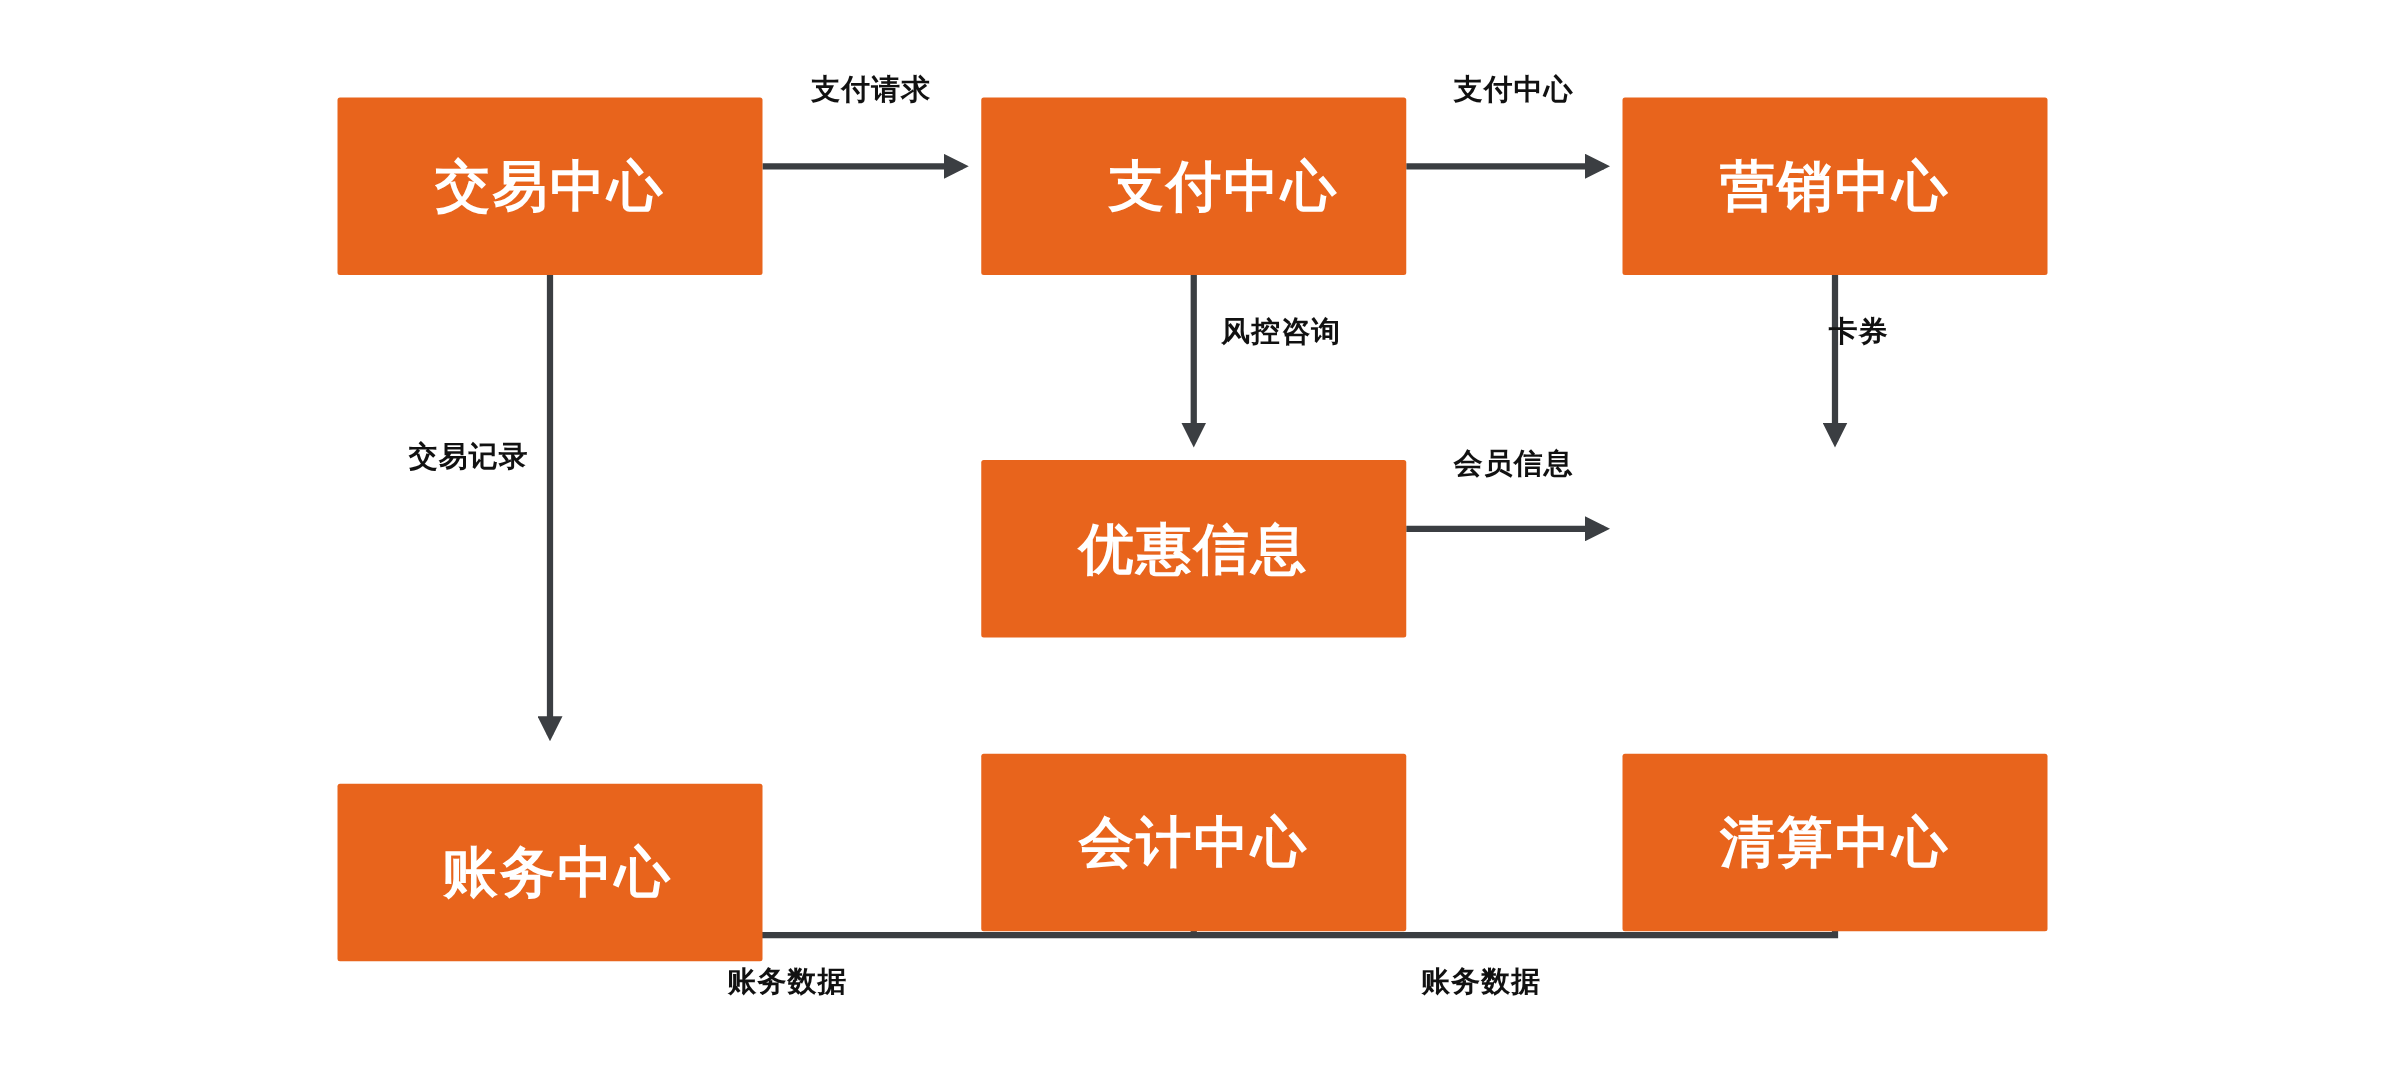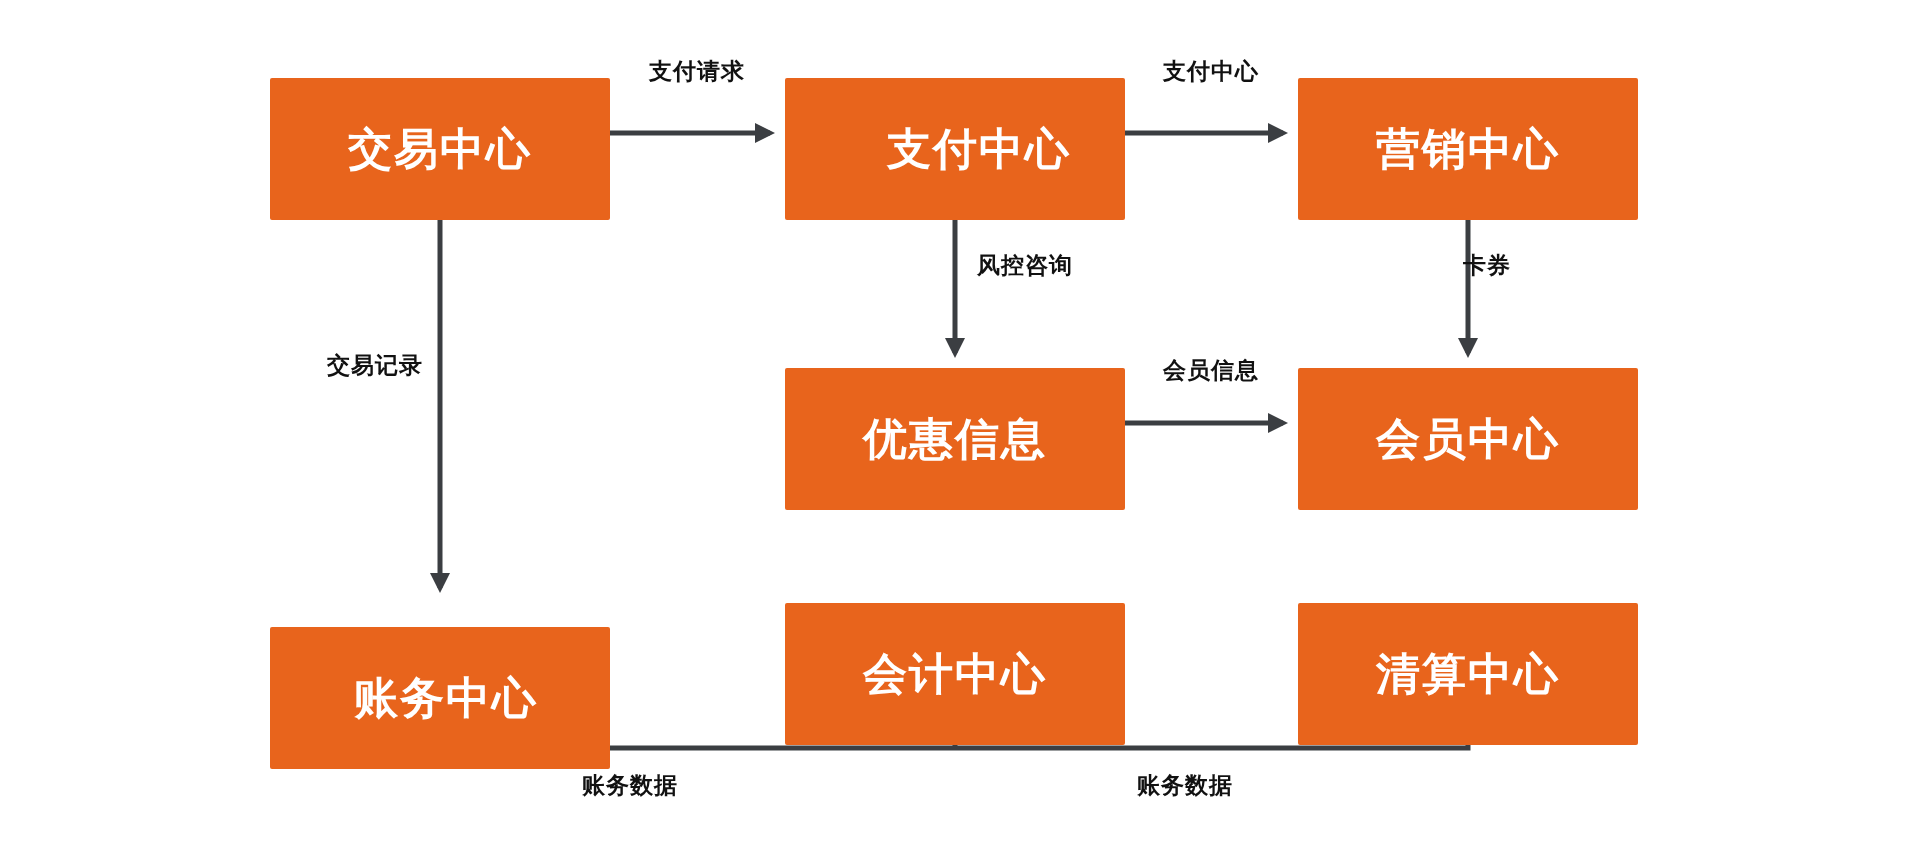--- a/index.html
+++ b/index.html
@@ -77,21 +77,20 @@
 
     <path class="connector" d="M1468,713 L1468,748 L440,748"></path>
 
     <line class="connector" x1="440" y1="750" x2="440" y2="722" marker-end="url(#arrowhead)"></line>
   </svg>
 
   <div class="node n-trade">交易中心</div>
   <div class="node n-payment">支付中心</div>
   <div class="node n-marketing">营销中心</div>
   <div class="node n-risk">优惠信息</div>
-  <div class="node n-member">会员中心</div>
   <div class="node n-account">账务中心</div>
   <div class="node n-accounting">会计中心</div>
   <div class="node n-clearing">清算中心</div>
 
   <div class="edge-label centered l-payment-request">支付请求</div>
   <div class="edge-label centered l-promo-info">支付中心</div>
   <div class="edge-label l-risk-consult">风控咨询</div>
   <div class="edge-label l-coupon">卡券</div>
   <div class="edge-label centered l-member-info">会员信息</div>
   <div class="edge-label l-trade-record">交易记录</div>

